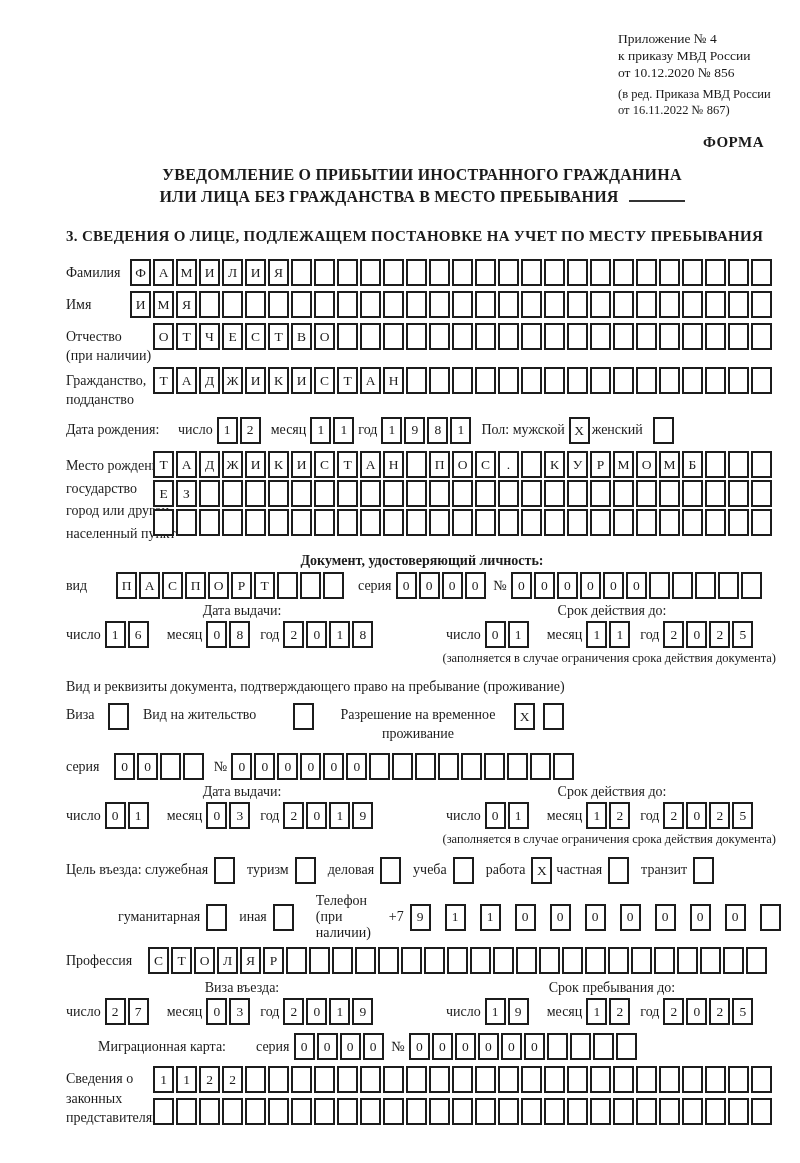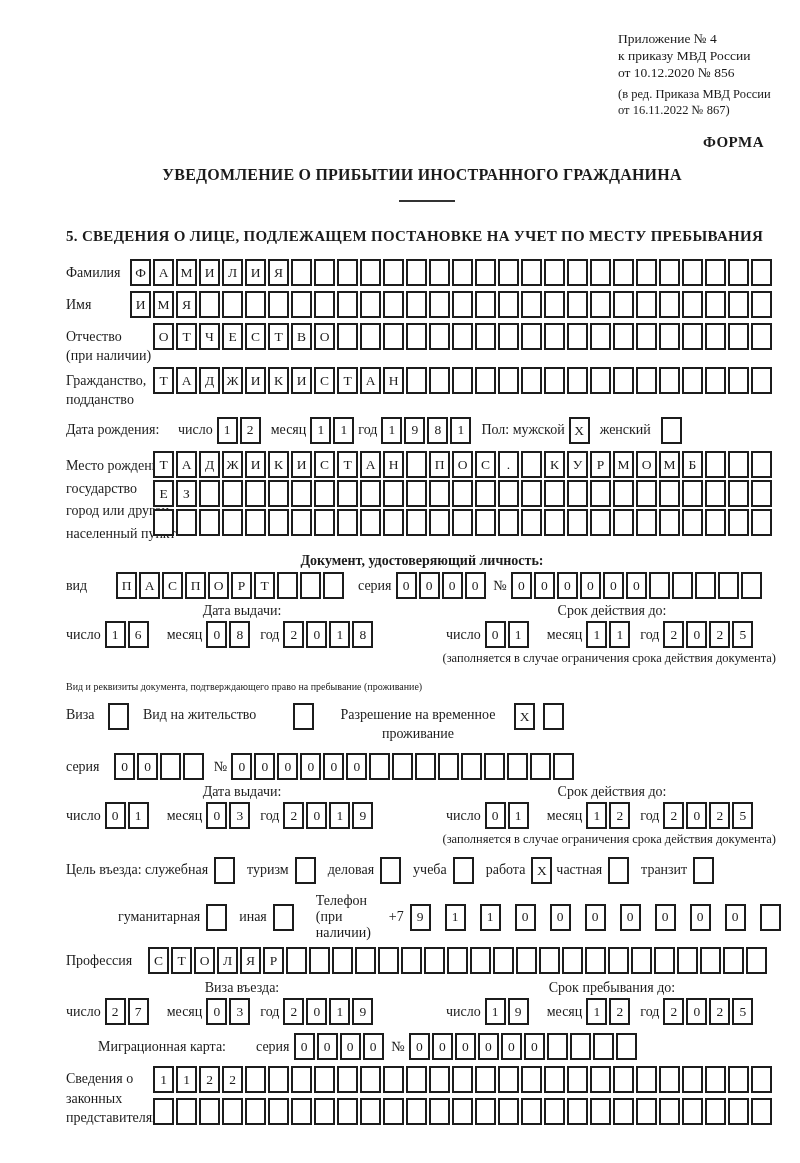--- a/index.html
+++ b/index.html
@@ -44,21 +44,21 @@
 
   .dates { display:flex; margin-top:4px; }
   .dcol-l { width:352px; flex:none; }
   .dcol-r { flex:1; padding-left:28px; }
   .dhead { text-align:center; font-size:14px; margin-bottom:2px; }
   .drow { display:flex; align-items:center; }
   .drow .t { padding-right:4px; }
   .drow .cells { margin-right:10px; }
   .note { text-align:right; font-size:12.5px; margin-top:3px; padding-right:2px; }
 
-  .intro { font-size:10px; line-height:26px; margin-top:8px; }
+  .intro { font-size:14px; line-height:26px; margin-top:8px; }
 
   .opt-row { display:flex; align-items:flex-start; margin-top:2px; }
   .opt { display:flex; align-items:flex-start; }
   .opt .olabel { font-size:14px; line-height:19px; padding-top:3px; }
   .opt .center { text-align:center; }
   .opt .cell { margin-left:8px; }
   .w-visa { width:34px; } .w-vnj { width:142px; padding-left:14px; }
   .w-rvp { width:176px; padding-left:16px; } .w-rvpo { width:184px; padding-left:18px; }
 
   .purp-row { display:flex; align-items:center; margin-top:9px; }
@@ -83,25 +83,25 @@
       <div>(в ред. Приказа МВД России</div>
       <div>от 16.11.2022 № 867)</div>
     </div>
   </div>
 
   <div class="forma">ФОРМА</div>
 
   <div class="title">
     <div>УВЕДОМЛЕНИЕ О ПРИБЫТИИ ИНОСТРАННОГО ГРАЖДАНИНА</div>
     <div>
-      <span class="blank"></span>
-    </div>
-  </div>
-
-  <div class="section-h">5. СВЕДЕНИЯ О ЛИЦЕ, ПОДЛЕЖАЩЕМ ПОСТАНОВКЕ НА УЧЕТ ПО МЕСТУ ПРЕБЫВАНИЯ</div>
+      <span>ИЛИ ЛИЦА БЕЗ ГРАЖДАНСТВА В МЕСТО ПРЕБЫВАНИЯ</span><span class="blank"></span>
+    </div>
+  </div>
+
+  <div class="section-h">3. СВЕДЕНИЯ О ЛИЦЕ, ПОДЛЕЖАЩЕМ ПОСТАНОВКЕ НА УЧЕТ ПО МЕСТУ ПРЕБЫВАНИЯ</div>
 
   <div class="frow" style="margin-top:14px;">
     <div class="flabel w62">Фамилия</div>
     <div class="cells">
         <span class="cell">Ф</span>
         <span class="cell">А</span>
         <span class="cell">М</span>
         <span class="cell">И</span>
         <span class="cell">Л</span>
         <span class="cell">И</span>
@@ -250,21 +250,21 @@
       </span>
     <span class="t">год</span>
     <span class="cells">
         <span class="cell">1</span>
         <span class="cell">9</span>
         <span class="cell">8</span>
         <span class="cell">1</span>
       </span>
     <span class="t" style="padding-left:10px;">Пол: мужской</span>
     <span class="cell cb">X</span>
-    <span class="t" style="padding-left:10px;">женский</span>
+    <span class="t" style="padding-left:2px;">женский</span>
     <span class="cell cb" style="margin-left:6px;"></span>
   </div>
 
   <div class="frow" style="margin-top:7px;">
     <div class="flabel w85" style="width:87px;line-height:22.5px;">
       <div style="white-space:nowrap;">Место рождения:</div>
       <div>государство</div>
       <div style="white-space:nowrap;">город или другой</div>
       <div style="white-space:nowrap;">населенный пункт</div>
     </div>

